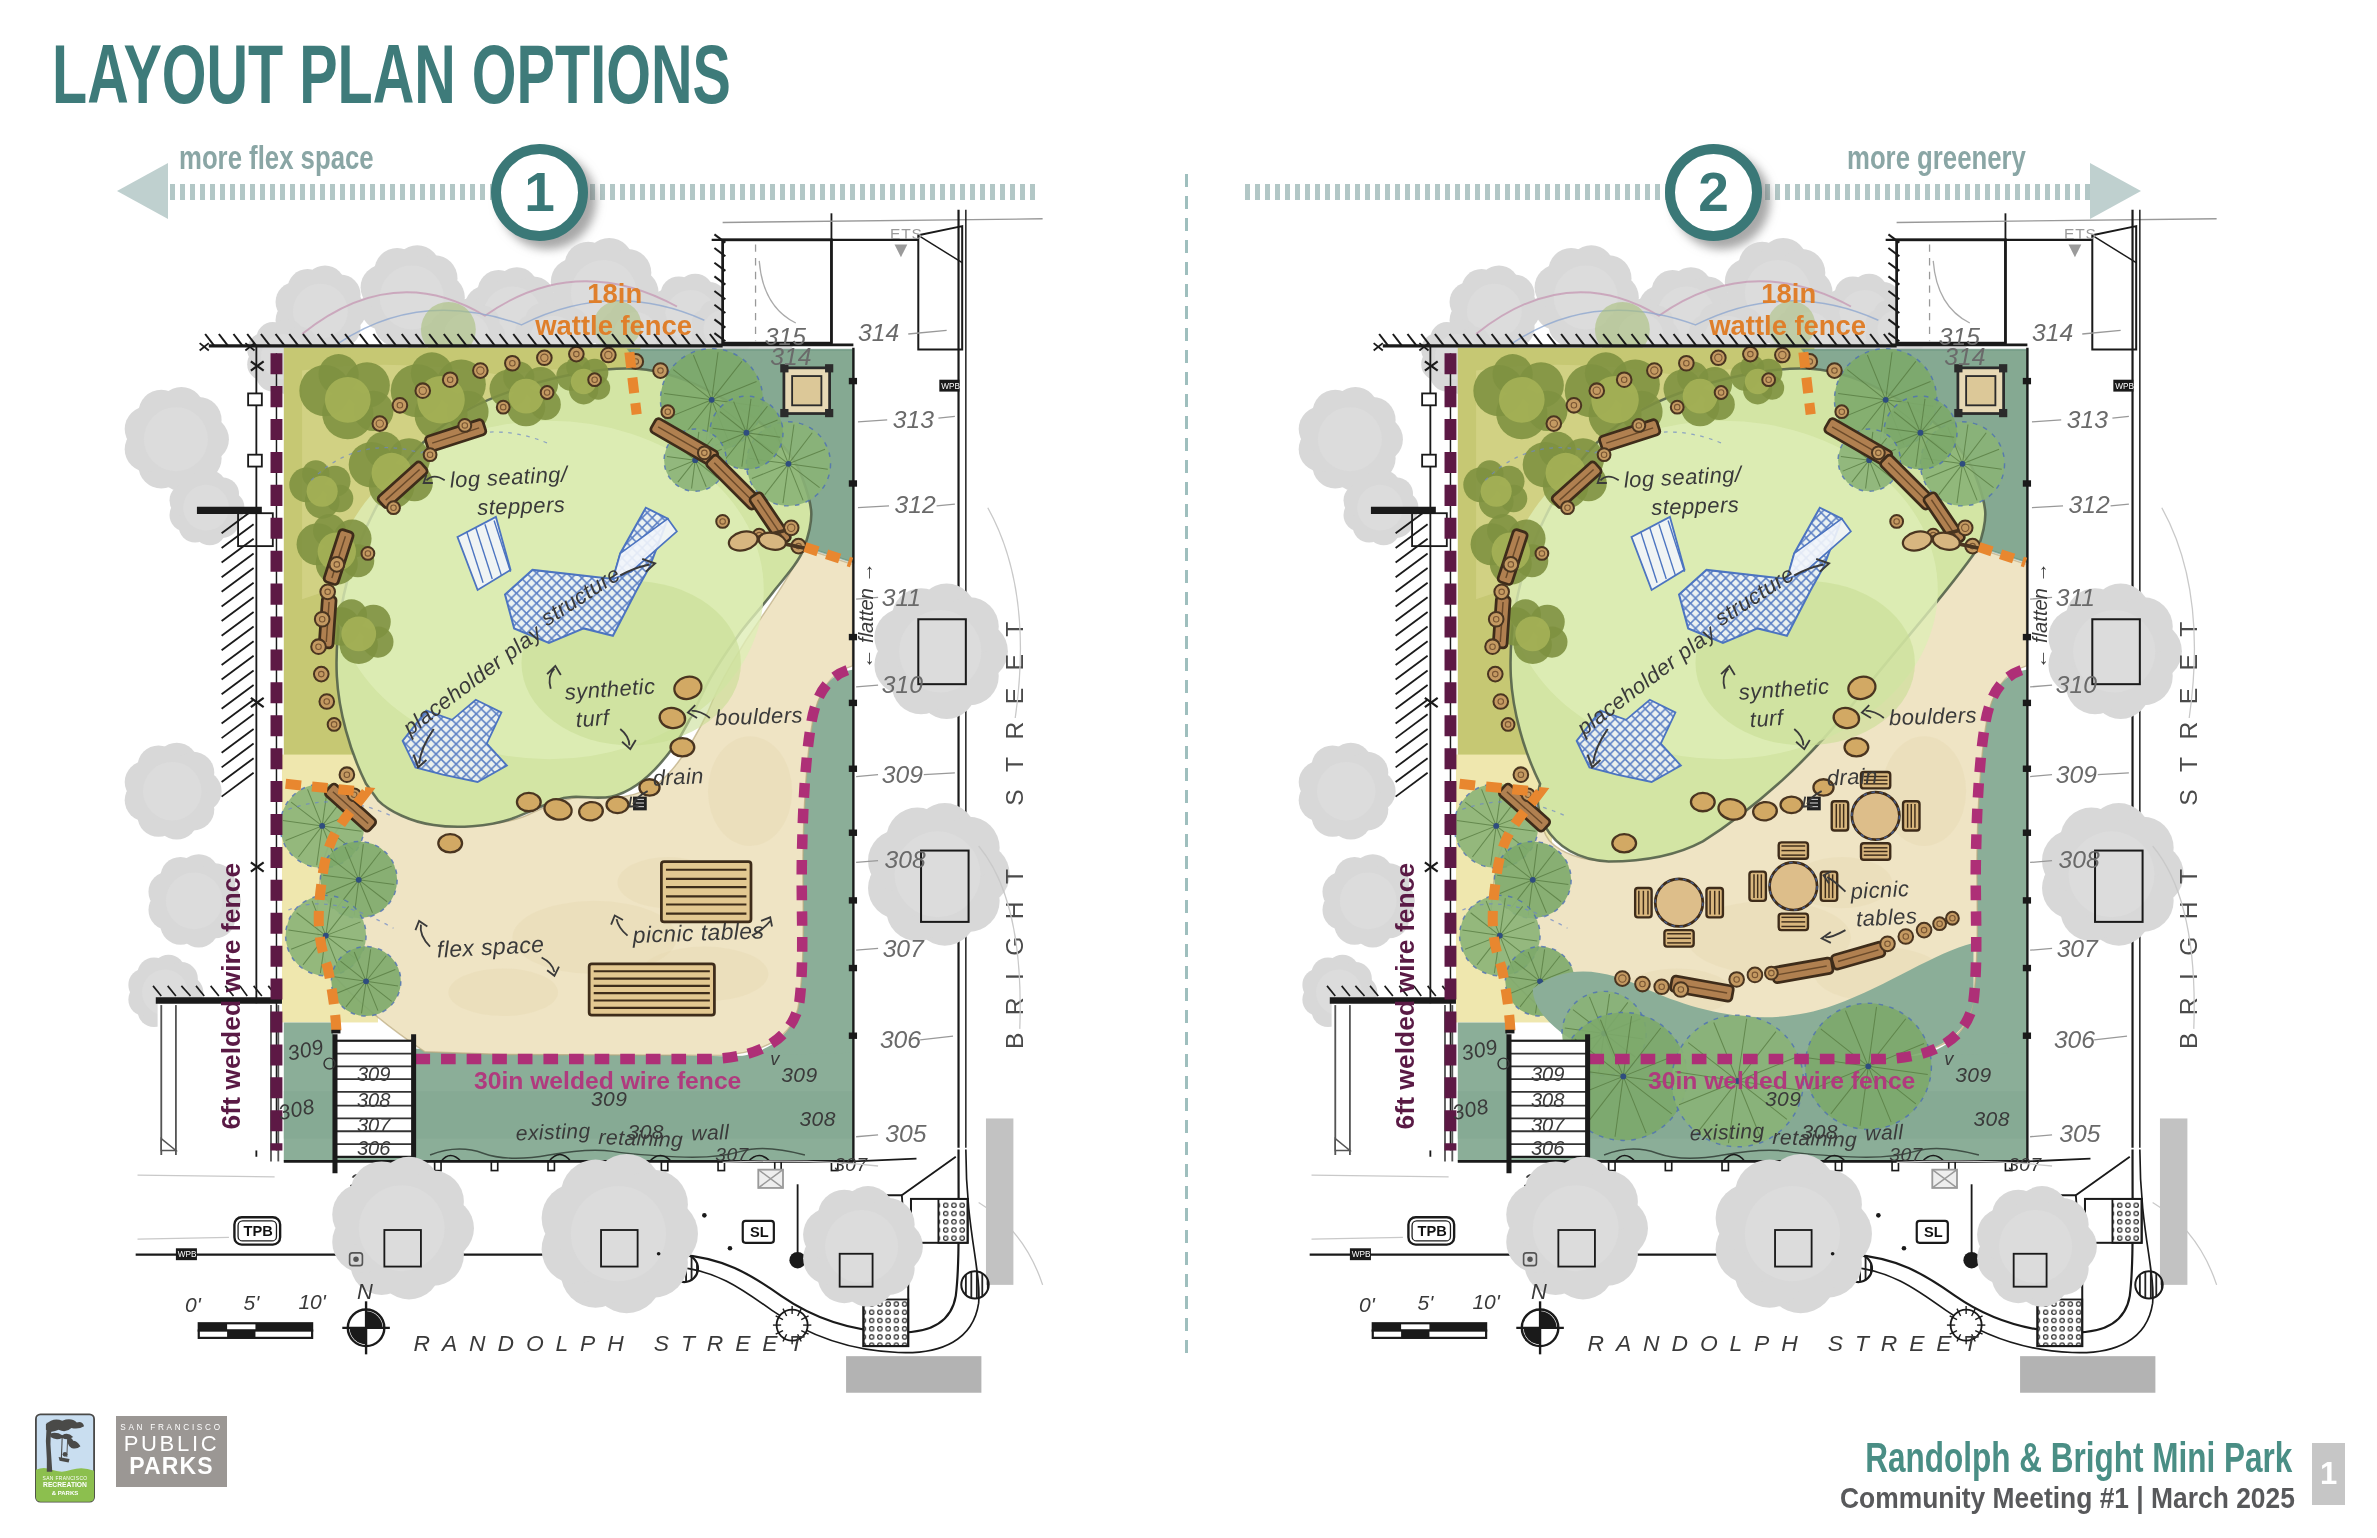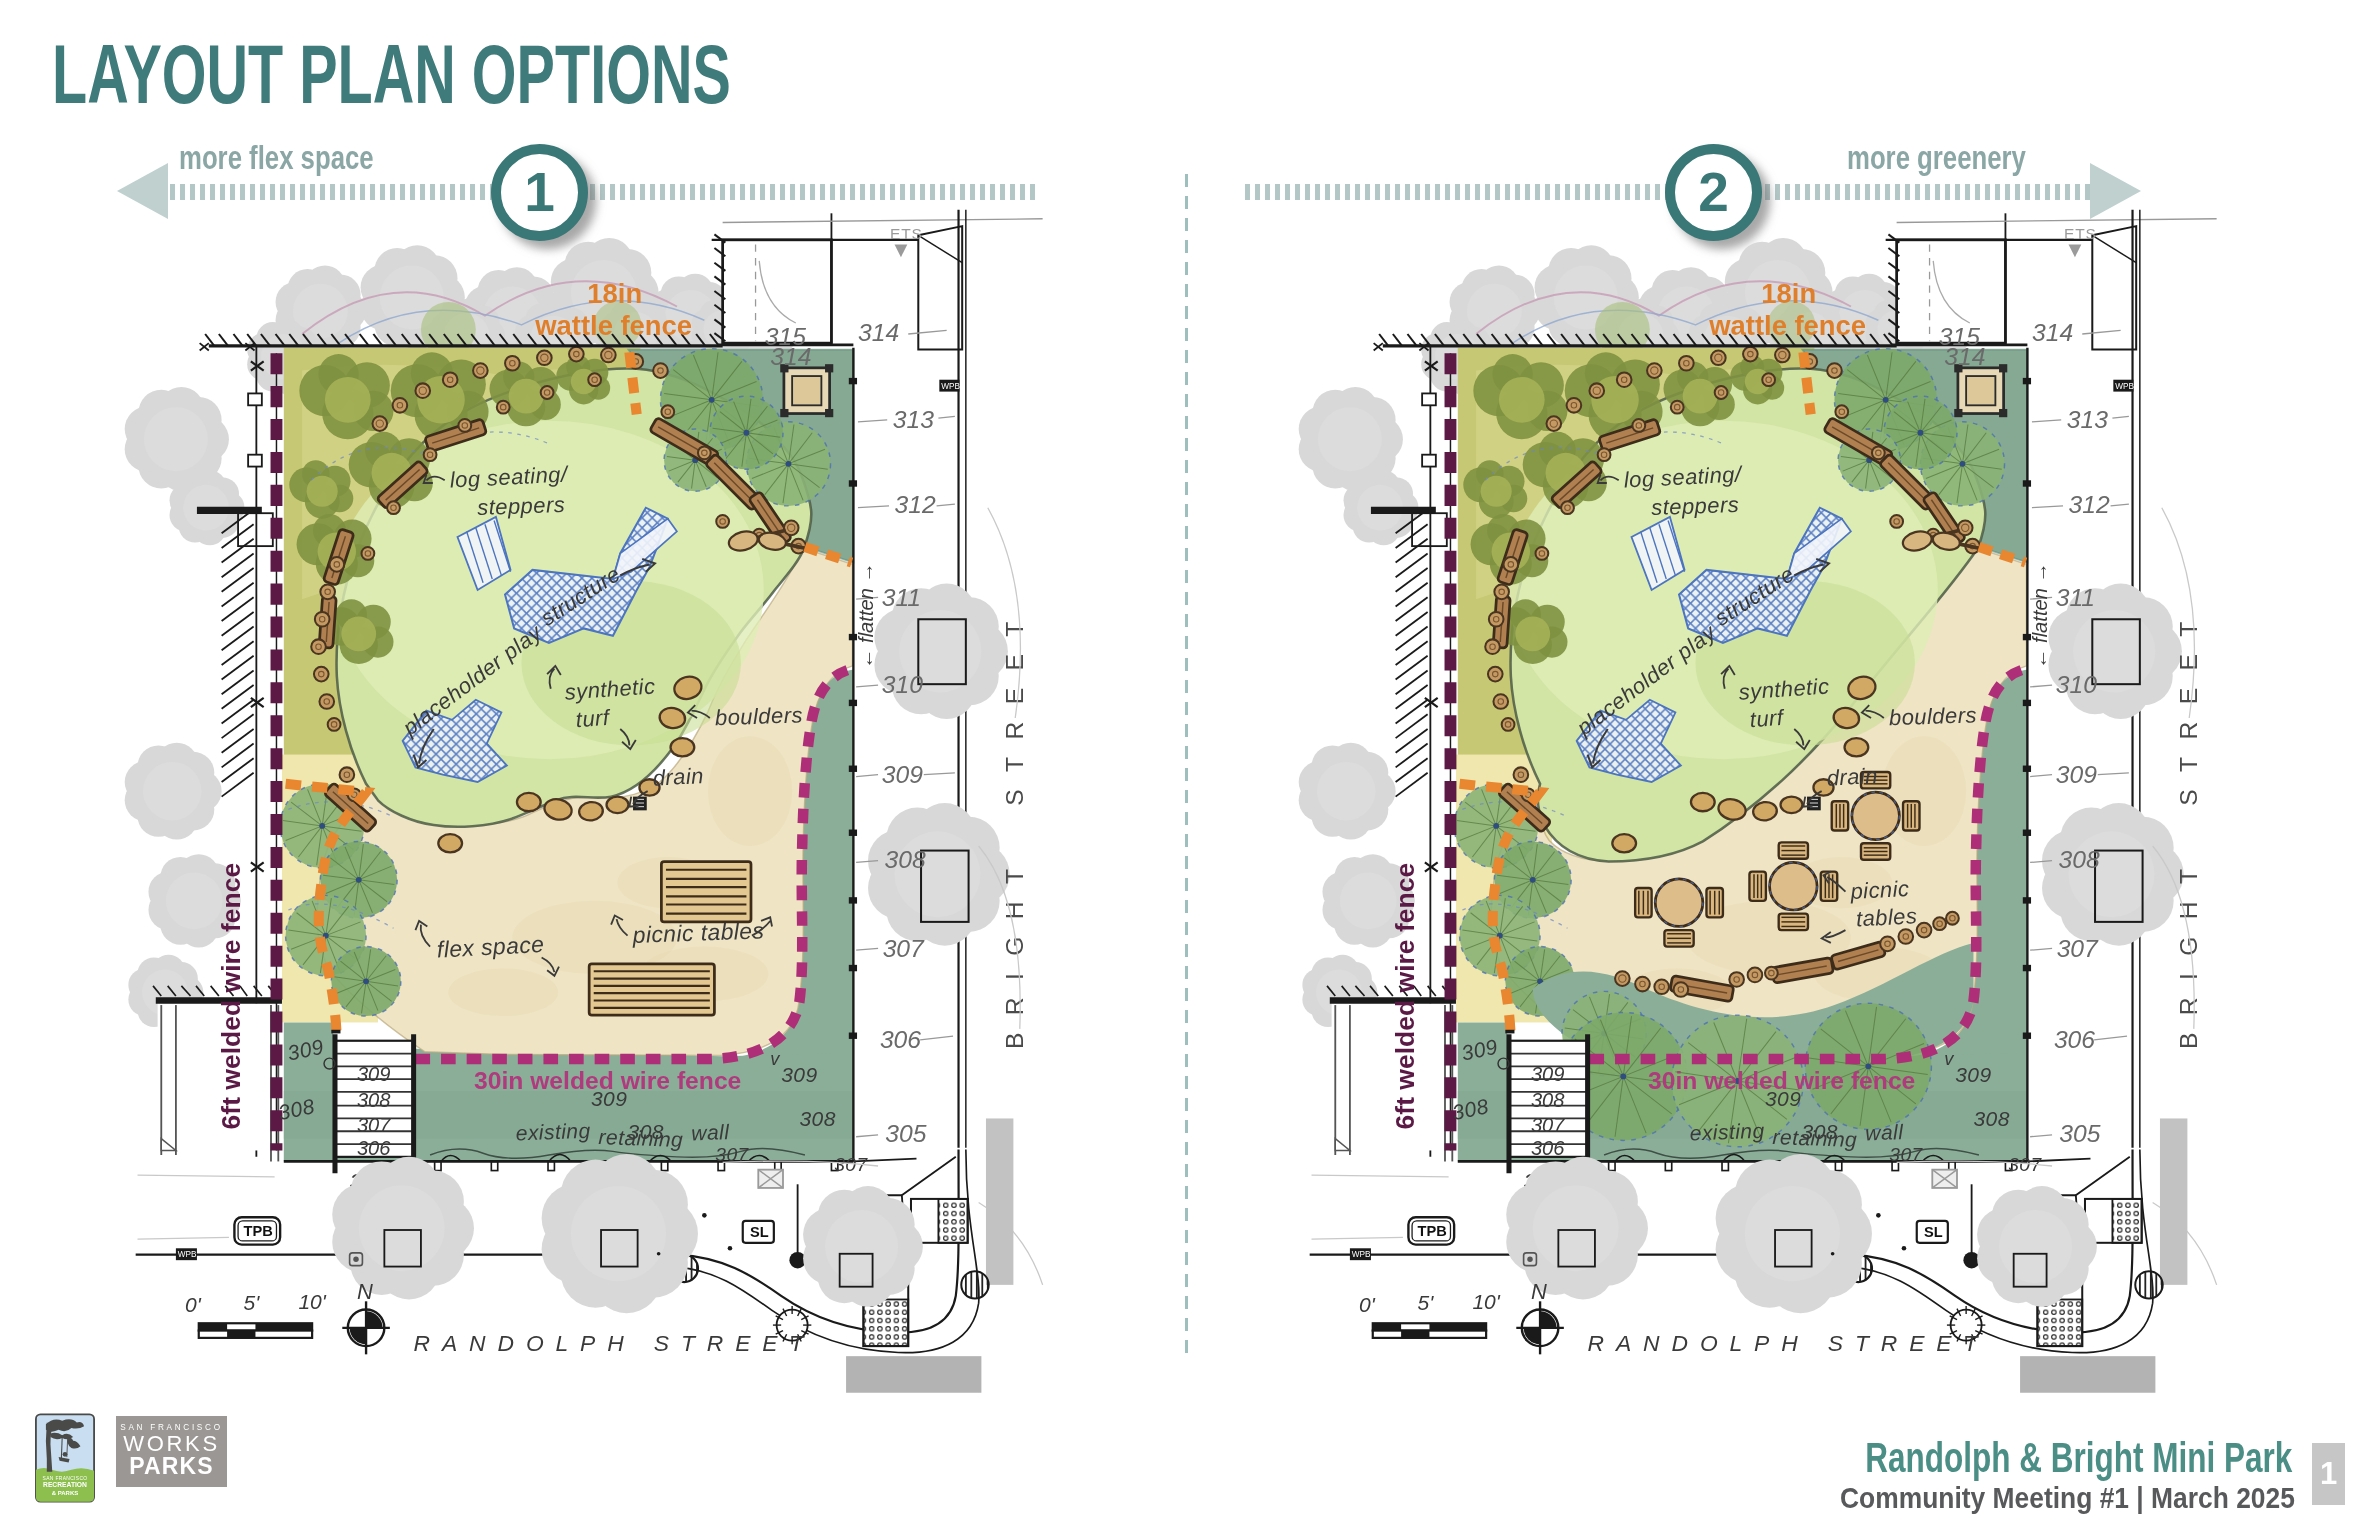--- a/index.html
+++ b/index.html
@@ -2273,21 +2273,21 @@
 <line x1="36" y1="26" x2="35" y2="48" stroke="#4A4A48" stroke-width="1"></line>
 <path d="M26,48 L38,50 L37,54 L27,52 Z" fill="#4A4A48"></path>
 <circle cx="33" cy="45" r="2.6" fill="#4A4A48"></circle>
 <text x="33" y="73" font-size="5.4" fill="#FFF" text-anchor="middle" letter-spacing=".4">SAN FRANCISCO</text>
 <text x="33" y="81" font-size="7.4" fill="#FFF" text-anchor="middle" font-weight="bold">RECREATION</text>
 <text x="33" y="90" font-size="6.6" fill="#FFF" text-anchor="middle" font-weight="bold">&amp; PARKS</text>
 </svg>
 
 <div class="abs" style="left:116px;top:1416px;width:111px;height:71px;background:#9B9794;color:#FFF;text-align:center;overflow:hidden;">
 <div style="font-size:8.2px;letter-spacing:2.7px;margin-top:7.3px;">SAN FRANCISCO</div>
-<div style="font-size:22px;letter-spacing:2.7px;line-height:22px;margin-top:0.9px;">WORKS</div>
+<div style="font-size:22px;letter-spacing:2.7px;line-height:22px;margin-top:0.9px;">PUBLIC</div>
 <div style="font-size:23px;font-weight:bold;letter-spacing:1.1px;line-height:22px;">PARKS</div>
 </div>
 
 <div class="abs bdc" style="left:117px;top:1566px;">Building Design &amp; Construction</div>
 
 <div class="abs ftitle" style="right:85px;top:1434px;">Randolph &amp; Bright Mini Park</div>
 
 <div class="abs fsub" style="right:82px;top:1481px;">Community Meeting #1 | March 2025</div>
 
 <div class="abs pagenum" style="left:2312px;top:1443px;">1</div>

